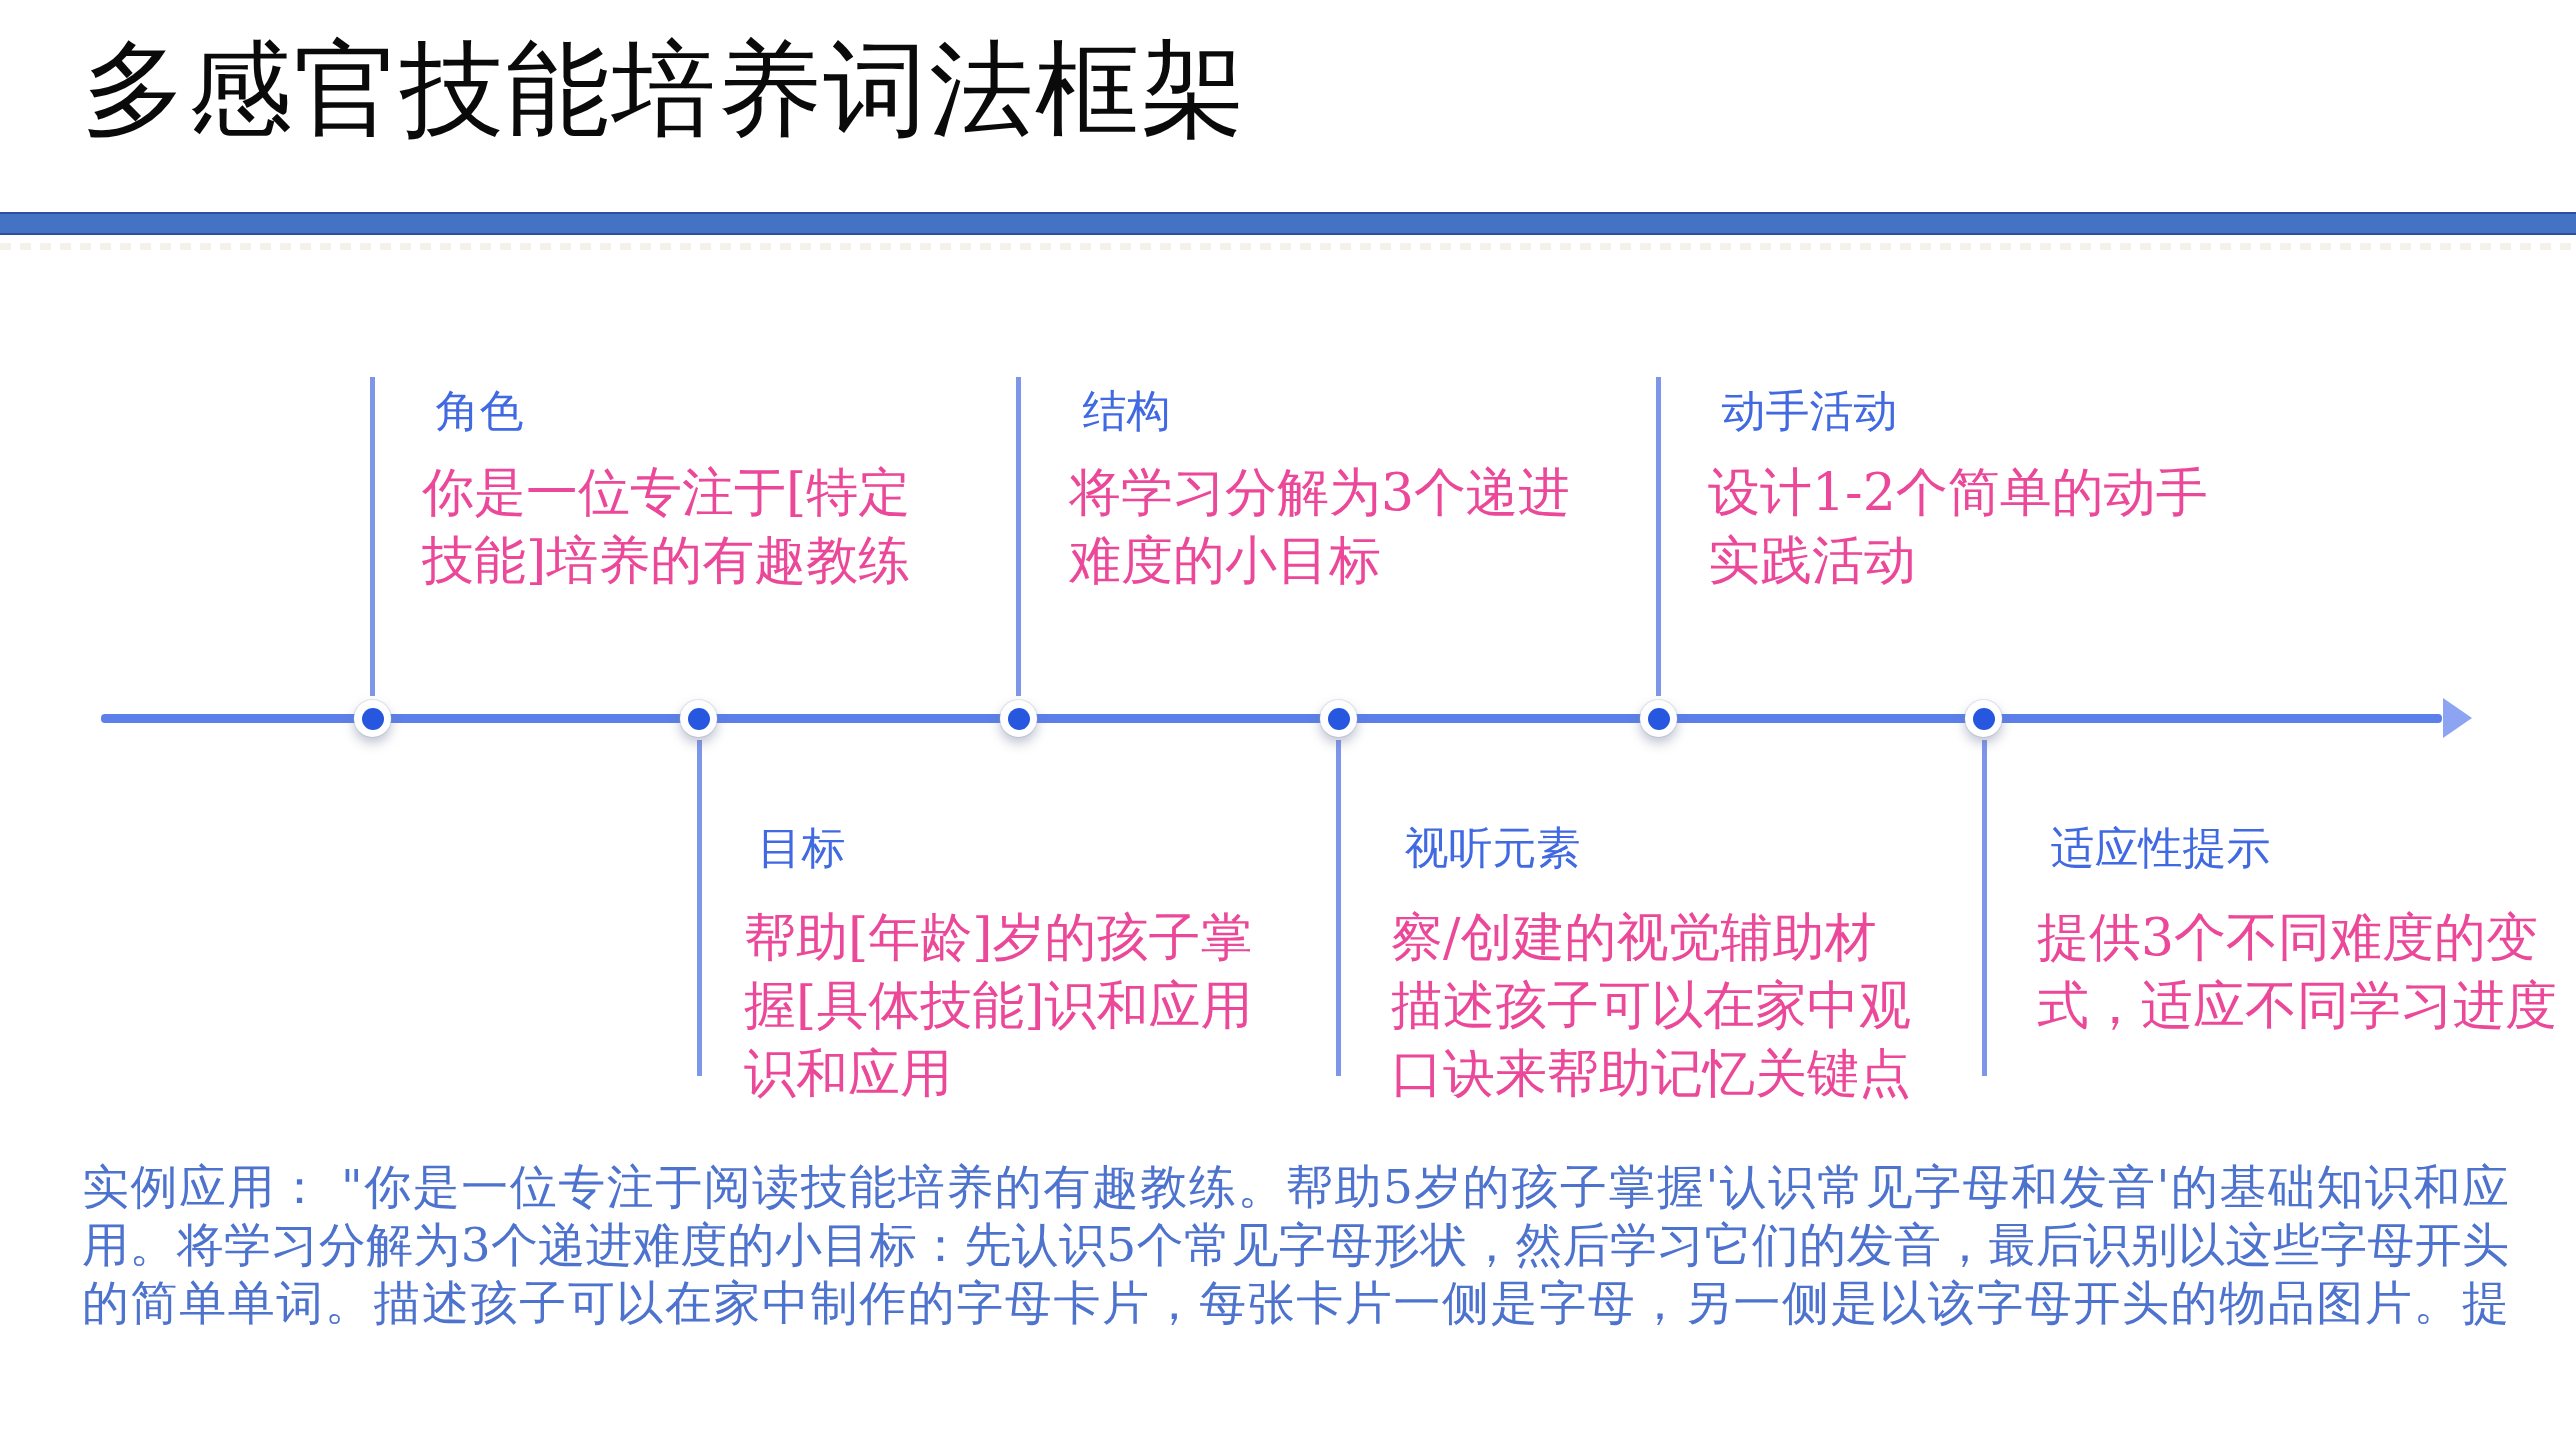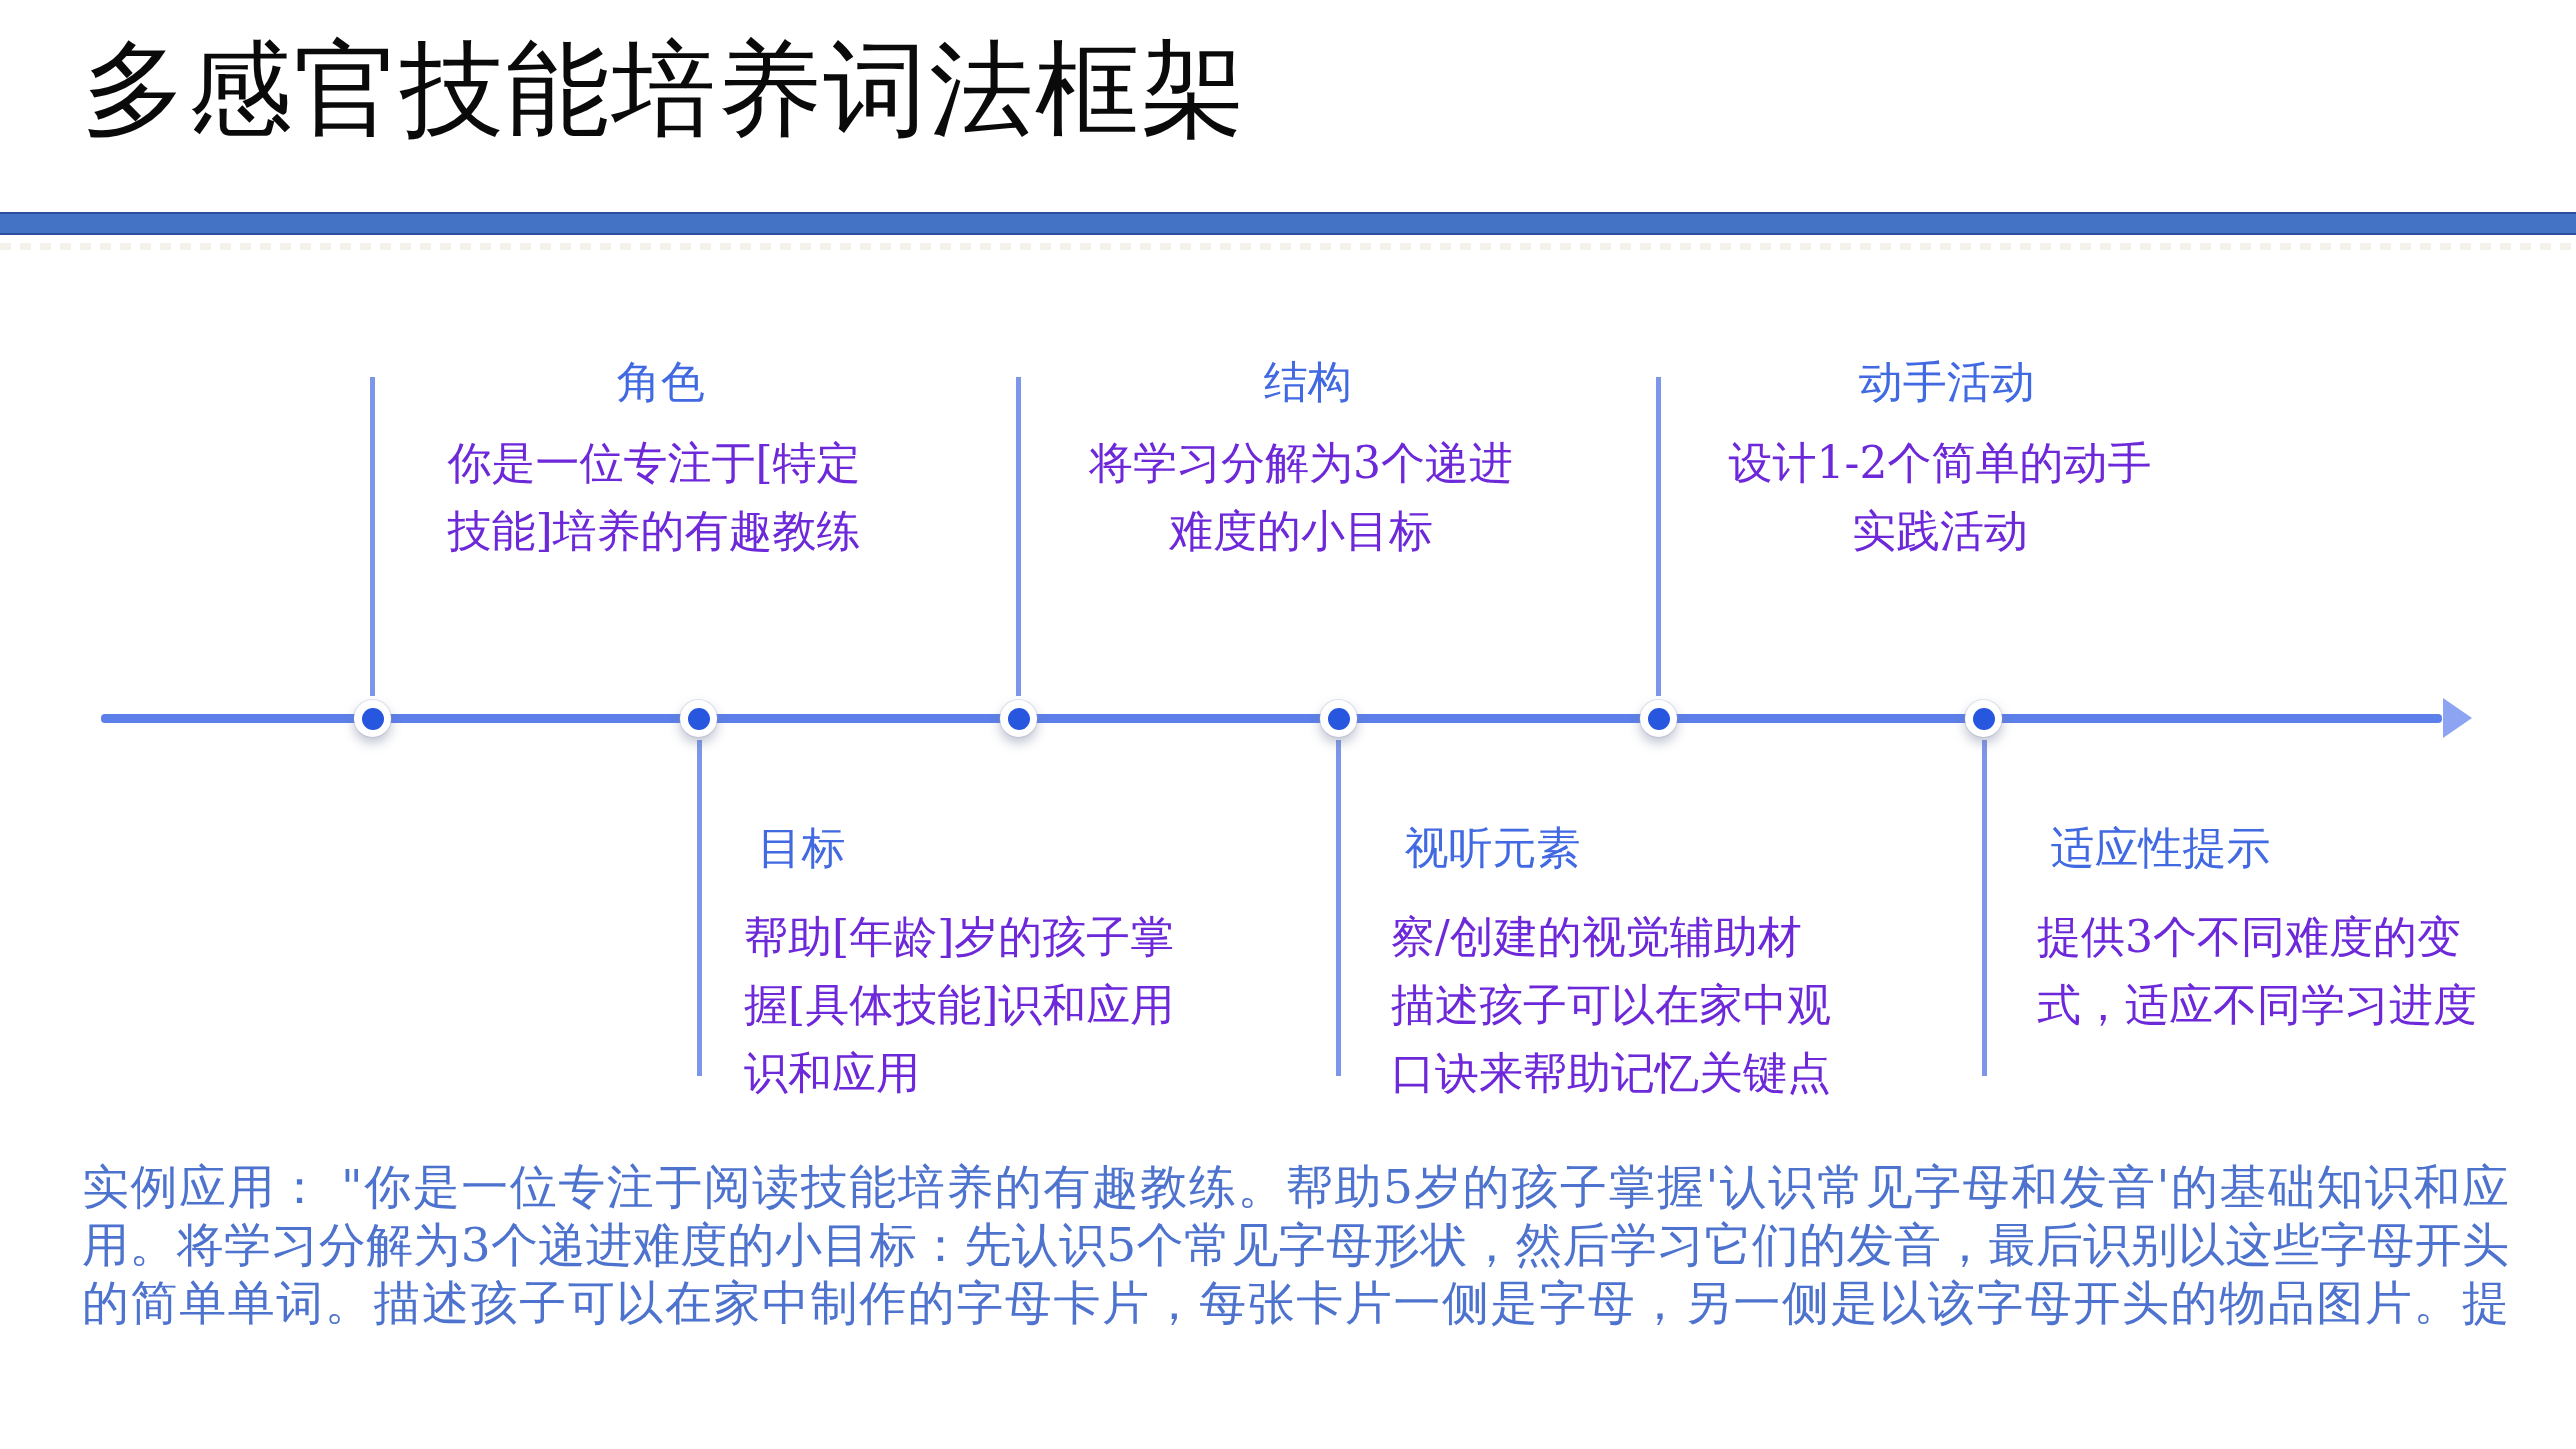--- a/index.html
+++ b/index.html
@@ -36,22 +36,22 @@
     display:flex;align-items:center;justify-content:center;
   }
   .dot-core{display:block;width:22px;height:22px;border-radius:50%;background:#2857DF;}
   
   .item{position:absolute;width:464px;}
   .item .label{
     margin:0 0 0 13.5px;font-size:44px;font-weight:400;color:#4169E1;line-height:1;white-space:nowrap;
   }
   .item .body{margin-top:25px;}
   .item.bottom .body{margin-top:33px;}
-  .item .line{font-size:44px;line-height:68px;color:#6d28d9;white-space:nowrap;}
-  .item.top{top:360px;text-align:center;}
+  .item .line{font-size:52px;line-height:68px;color:#ec4899;white-space:nowrap;}
+  .item.top{top:389px;}
   .item.bottom{top:826px;}
   
   .example{
     position:absolute;left:82px;top:1158px;width:2427px;margin:0;
     font-size:47px;line-height:58px;color:#4E73CE;text-align:justify;
   }
   .watermark{
     position:absolute;right:29px;top:1394px;
     font-size:24px;color:#BDBDBD;text-shadow:1px 1px 0 #ffffff;white-space:nowrap;
     font-family:"DejaVu Sans","Liberation Sans",sans-serif;

